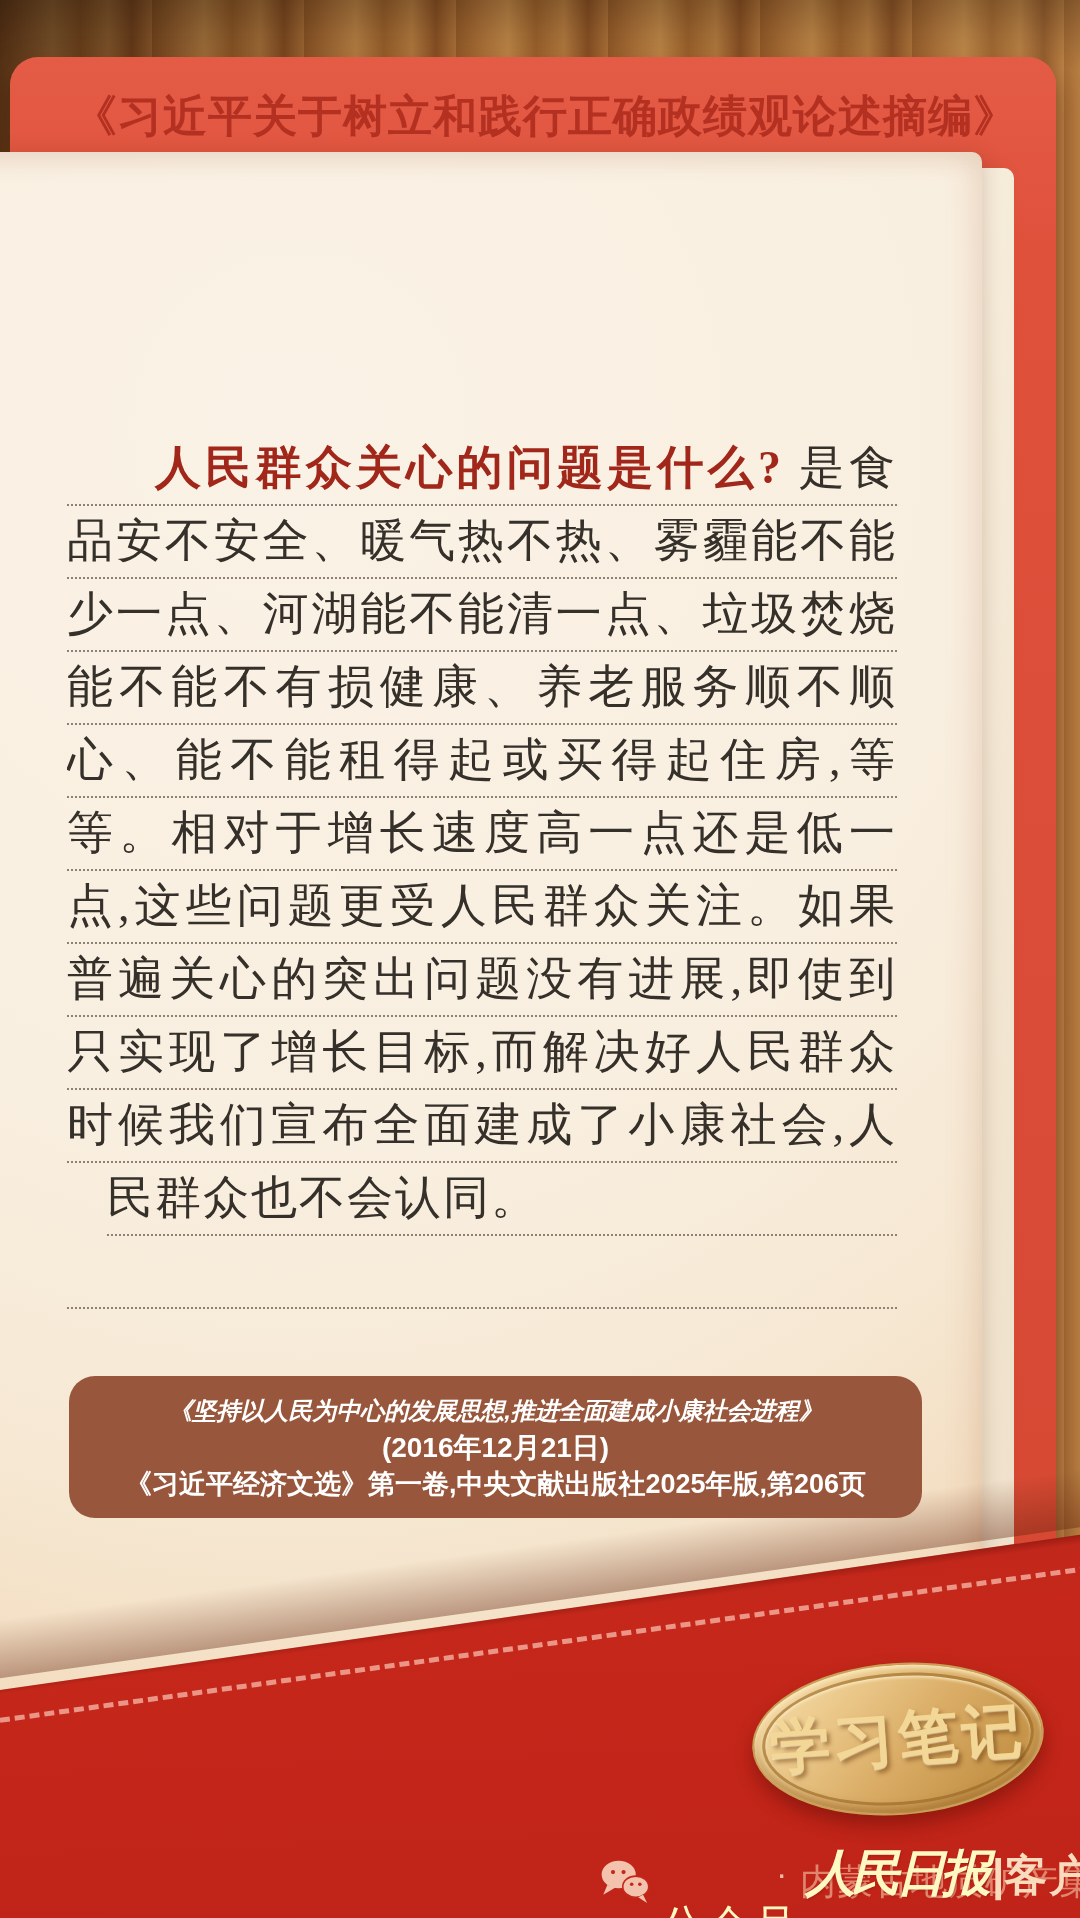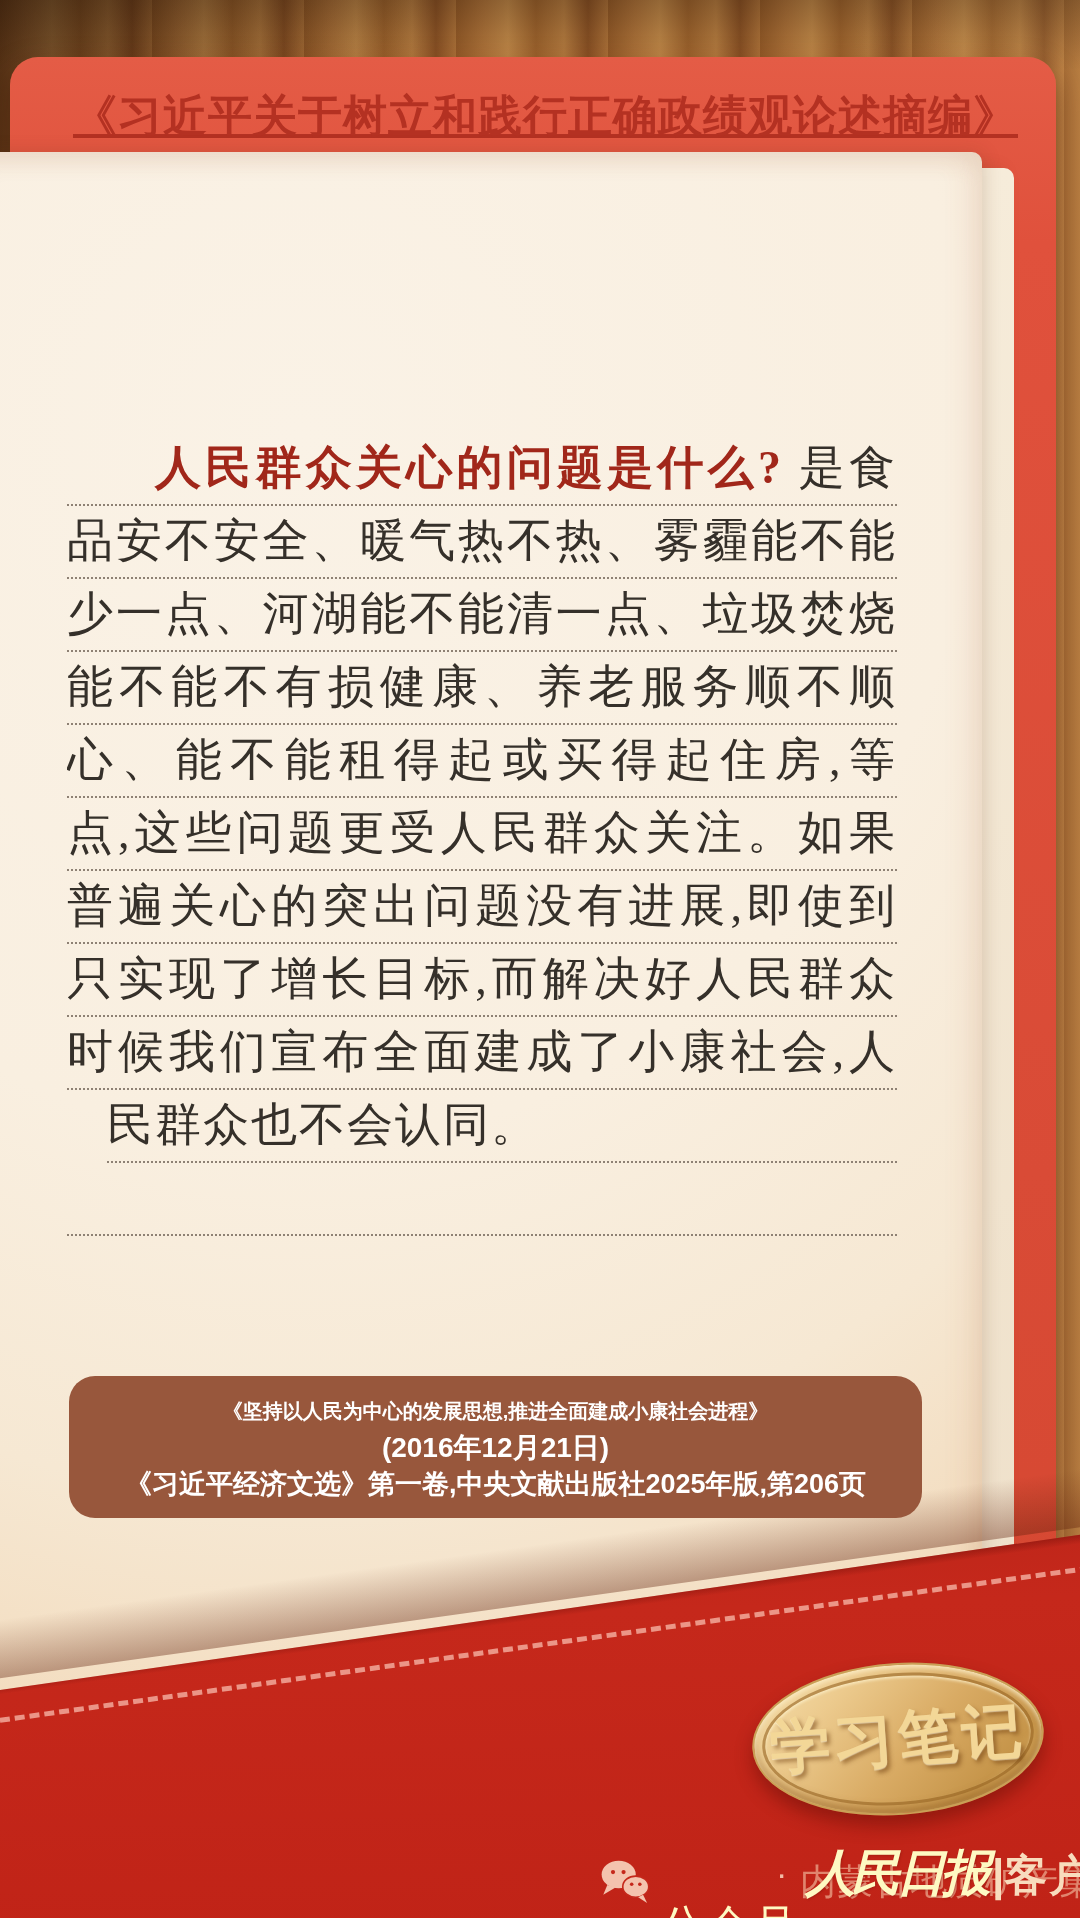--- a/index.html
+++ b/index.html
@@ -22,21 +22,21 @@
   
   .cover{
     position:absolute;left:10px;top:57px;width:1046px;bottom:0;z-index:1;
     background:linear-gradient(180deg,#e45c46 0%,#e0513c 10%,#d94b36 60%,#d4462f 100%);
     border-radius:28px 28px 0 0;
     box-shadow:0 12px 30px rgba(60,15,5,.45);
   }
   .cover-title{
     position:absolute;top:30px;right:38px;left:0;
     text-align:right;font-size:44px;font-weight:bold;color:#b43122;
-    letter-spacing:1px;white-space:nowrap;text-decoration:underline;
+    letter-spacing:1px;white-space:nowrap;
   }
   
   .sheet2{
     position:absolute;left:420px;top:168px;width:594px;height:1400px;z-index:2;
     background:linear-gradient(180deg,#f6ecda 0%,#efe1cb 100%);
     border-radius:10px;
     box-shadow:-10px 0 16px rgba(120,60,30,.20);
   }
   .paper{
     position:absolute;left:-20px;top:152px;width:1002px;height:1560px;z-index:3;
@@ -61,21 +61,21 @@
   .qline.first{text-indent:88px;}
   .qline.last{text-align:left;text-align-last:left;margin-left:40px;}
   .qline.empty{height:73px;}
   .lead{color:#a1271a;font-weight:bold;}
   
   .citation{
     position:absolute;left:69px;top:1376px;width:853px;box-sizing:border-box;z-index:5;
     background:#98573c;border-radius:26px;
     padding:16px 24px 16px;text-align:center;color:#ffffff;
   }
-  .citation .c1{font-size:20px;font-weight:bold;line-height:38px;}
+  .citation .c1{font-size:24px;font-weight:bold;line-height:38px;font-style:italic;}
   .citation .c2{font-size:28px;font-weight:bold;line-height:36px;}
   .citation .c3{font-size:27px;font-weight:bold;line-height:36px;}
   
   .leather-shadow{
     position:absolute;left:-60px;top:1628px;width:1300px;height:58px;z-index:4;
     transform:rotate(-7.95deg);transform-origin:0 0;
     background:linear-gradient(180deg, rgba(110,40,15,0) 0%, rgba(95,30,10,.38) 100%);
   }
   .leather{
     position:absolute;left:0;top:1400px;width:1080px;height:518px;z-index:6;
@@ -147,20 +147,21 @@
 
 <div class="paper">
   <div class="textblock">
     <div class="qline first">
       <span class="lead">人民群众关心的问题是什么?</span><span> 是食</span>
     </div>
     <div class="qline">品安不安全、暖气热不热、雾霾能不能</div>
     <div class="qline">少一点、河湖能不能清一点、垃圾焚烧</div>
     <div class="qline">能不能不有损健康、养老服务顺不顺</div>
     <div class="qline">心、能不能租得起或买得起住房,等</div>
+    <div class="qline">等。相对于增长速度高一点还是低一</div>
     <div class="qline">点,这些问题更受人民群众关注。如果</div>
     <div class="qline">普遍关心的突出问题没有进展,即使到</div>
     <div class="qline">只实现了增长目标,而解决好人民群众</div>
     <div class="qline">时候我们宣布全面建成了小康社会,人</div>
     <div class="qline last">民群众也不会认同。</div>
     <div class="qline empty"></div>
   </div>
 </div>
 
 <div class="citation">

